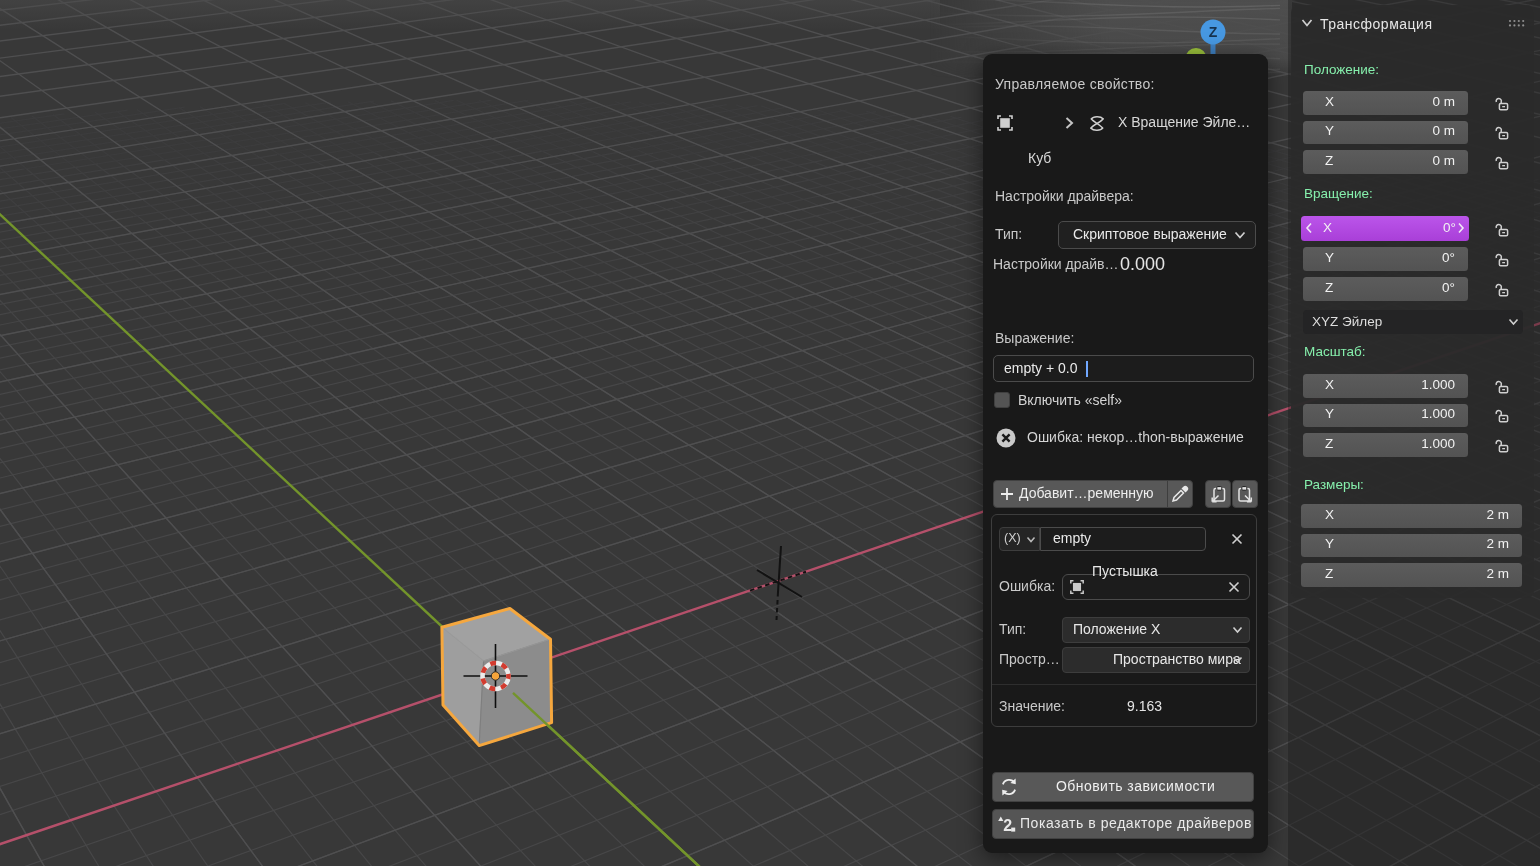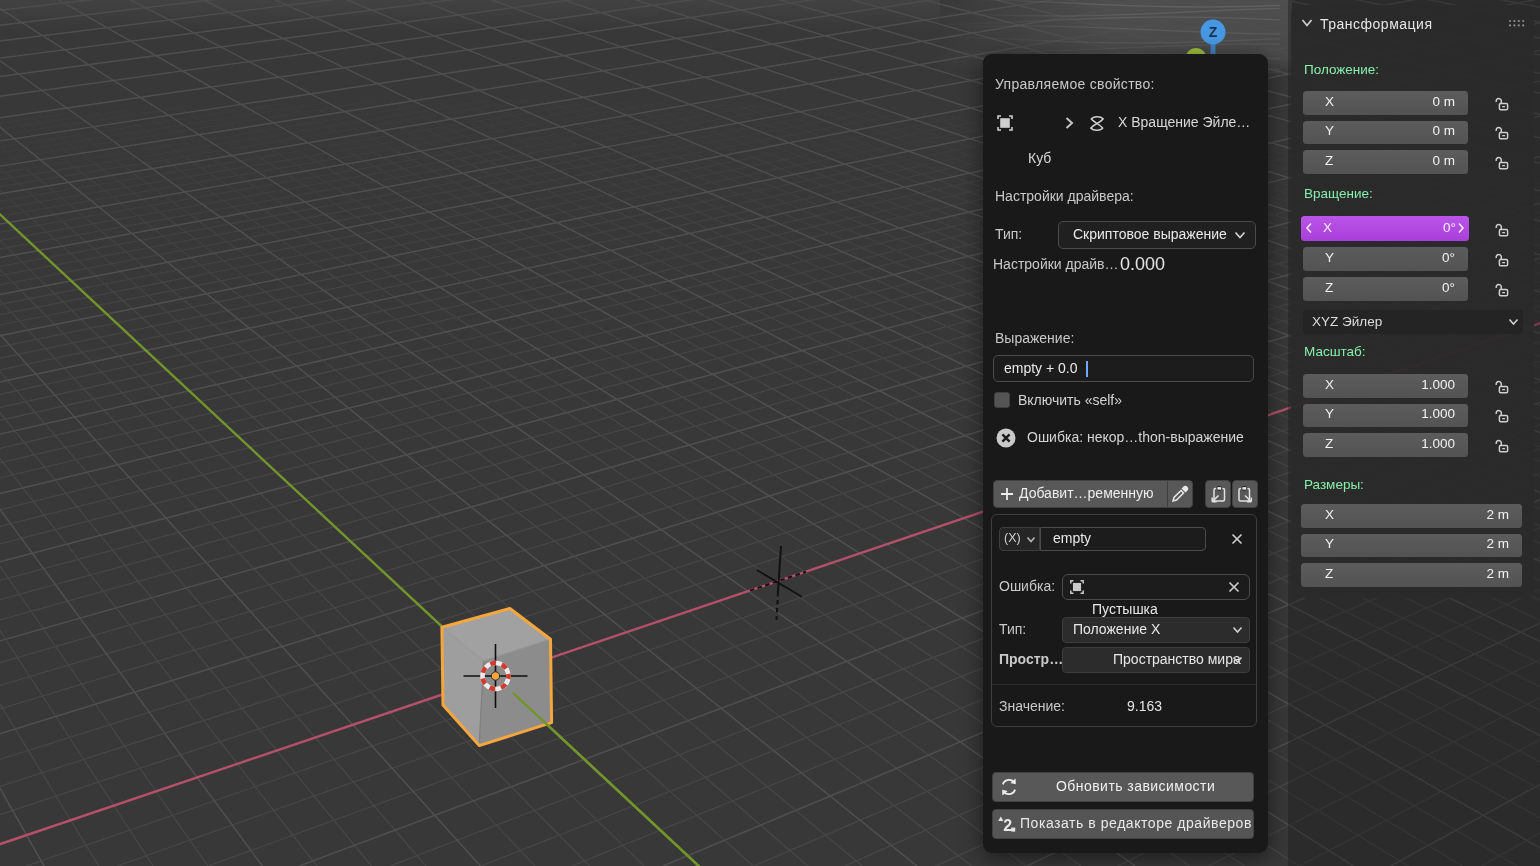--- a/index.html
+++ b/index.html
@@ -705,31 +705,31 @@
         <path d="M2.5 2.5 L11.5 11.5 M11.5 2.5 L2.5 11.5" stroke="#cfcfcf" stroke-width="1.6"></path>
       </svg>
 <div class="abs lb" style="left:16px;top:522.5px;font-size:14px;letter-spacing:0px;">Ошибка:</div>
 <div class="abs fld" style="left:79px;top:520px;width:188px;height:26px;border-radius:6px"></div>
 <svg class="abs" style="left:86px;top:525px" width="16" height="16" viewBox="0 0 15 15">
         <g stroke="#c9c9c9" stroke-width="1.4" fill="none">
           <path d="M1.7 4.2 V1.7 H4.2 M10.8 1.7 H13.3 V4.2 M13.3 10.8 V13.3 H10.8 M4.2 13.3 H1.7 V10.8"></path>
           <rect x="4.4" y="4.4" width="6.2" height="6.2" fill="#c9c9c9"></rect>
         </g>
       </svg>
-<div class="abs lb" style="left:109px;top:546px;font-size:14px;letter-spacing:0px;color:#e8e8e8;">Пустышка</div>
+<div class="abs lb" style="left:109px;top:508px;font-size:14px;letter-spacing:0px;color:#e8e8e8;">Пустышка</div>
 <svg class="abs xic" style="left:244px;top:526px" width="14" height="14" viewBox="0 0 14 14">
         <path d="M2.5 2.5 L11.5 11.5 M11.5 2.5 L2.5 11.5" stroke="#cfcfcf" stroke-width="1.6"></path>
       </svg>
 <div class="abs lb" style="left:16px;top:565.5px;font-size:14px;letter-spacing:0px;">Тип:</div>
 <div class="abs fld2" style="left:79px;top:563px;width:188px;height:26px"></div>
 <div class="abs lb" style="left:90px;top:565.5px;font-size:14px;letter-spacing:0px;color:#e8e8e8;">Положение X</div>
 <svg class="abs" style="left:248px;top:570px" width="13" height="12" viewBox="0 0 13 12">
         <path d="M2.5 3.5 L6.5 8 L10.5 3.5" stroke="#cfcfcf" stroke-width="1.6" fill="none"></path>
       </svg>
-<div class="abs lb" style="left:16px;top:595.5px;font-size:14px;letter-spacing:0px;font-weight:bold;">Простр…</div>
+<div class="abs lb" style="left:16px;top:595.5px;font-size:14px;letter-spacing:0px;">Простр…</div>
 <div class="abs fld2" style="left:79px;top:593px;width:188px;height:26px"></div>
 <div class="abs lb" style="left:90px;top:595.5px;font-size:14px;letter-spacing:0px;color:#e8e8e8;margin-left:40px;">Пространство мира</div>
 <svg class="abs" style="left:248px;top:600px" width="13" height="12" viewBox="0 0 13 12">
         <path d="M2.5 3.5 L6.5 8 L10.5 3.5" stroke="#cfcfcf" stroke-width="1.6" fill="none"></path>
       </svg>
 <div class="abs" style="left:9px;top:630px;width:264px;height:1px;background:#2e2e2e"></div>
 <div class="abs lb" style="left:16px;top:642.5px;font-size:14px;letter-spacing:0px;">Значение:</div>
 <div class="abs lb" style="left:144px;top:642.5px;font-size:14px;letter-spacing:0px;color:#e4e4e4;">9.163</div>
 <div class="abs btn" style="left:9px;top:718px;width:262px;height:30px"></div>
 <svg class="abs" style="left:16px;top:723px" width="20" height="20" viewBox="0 0 20 20">

